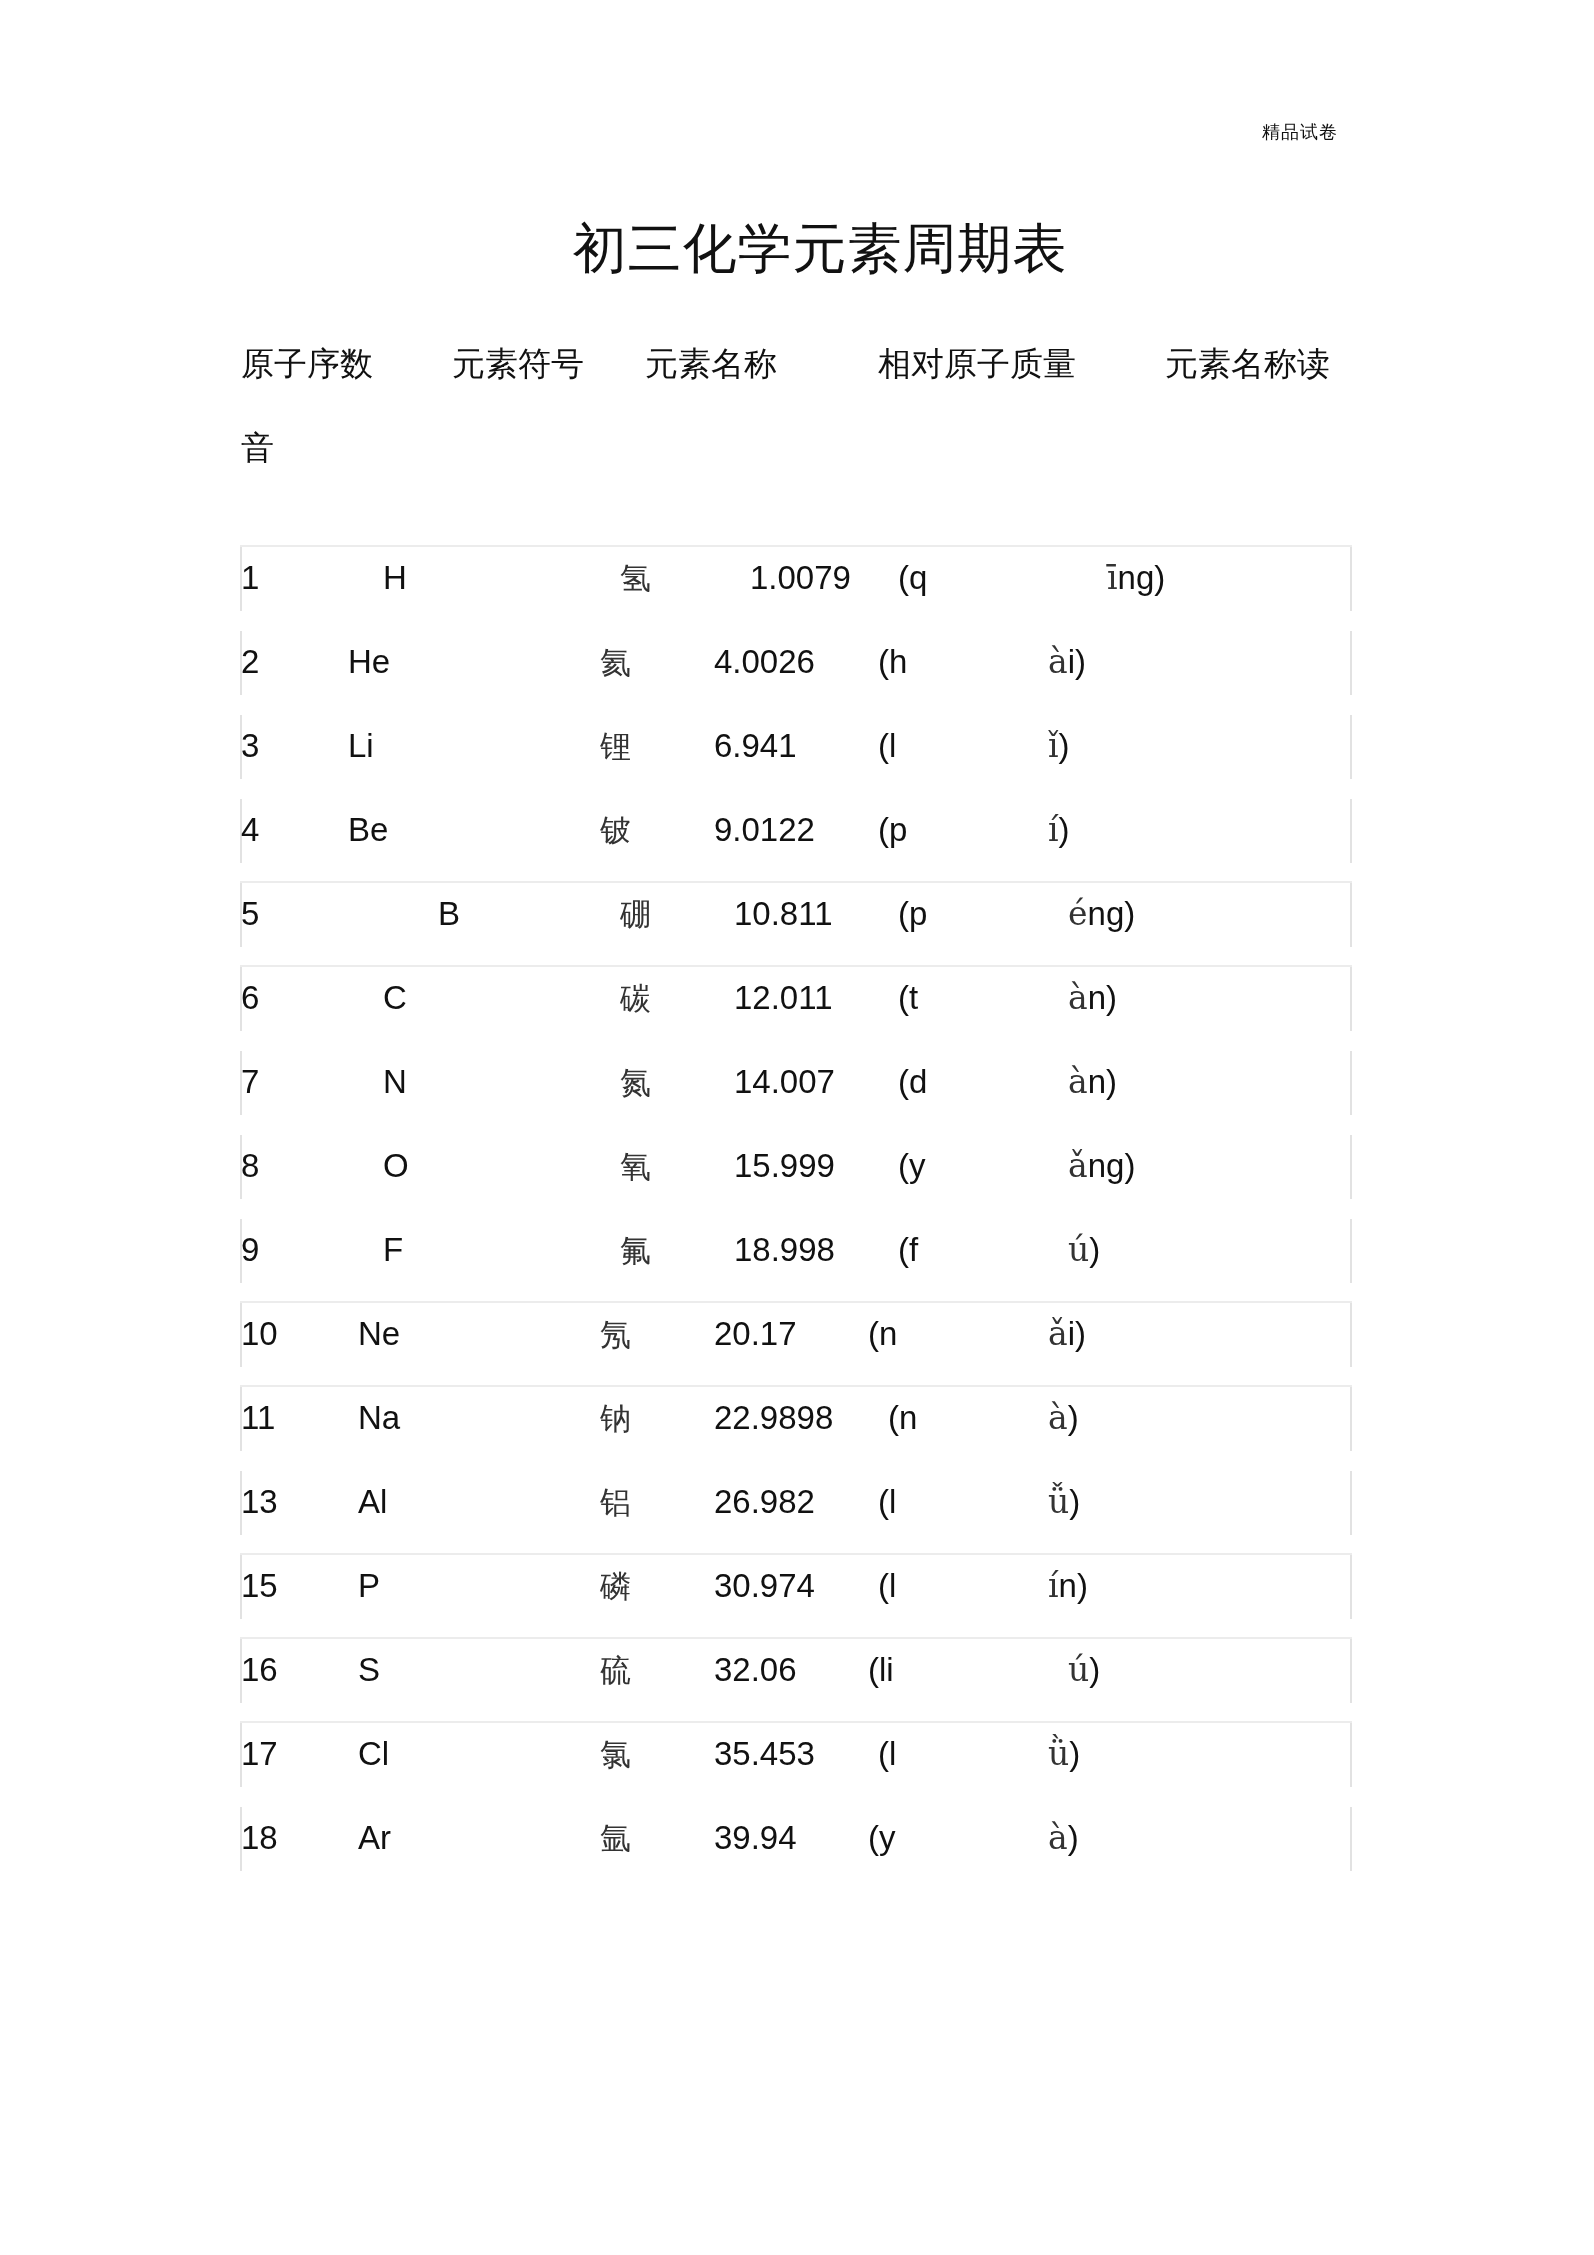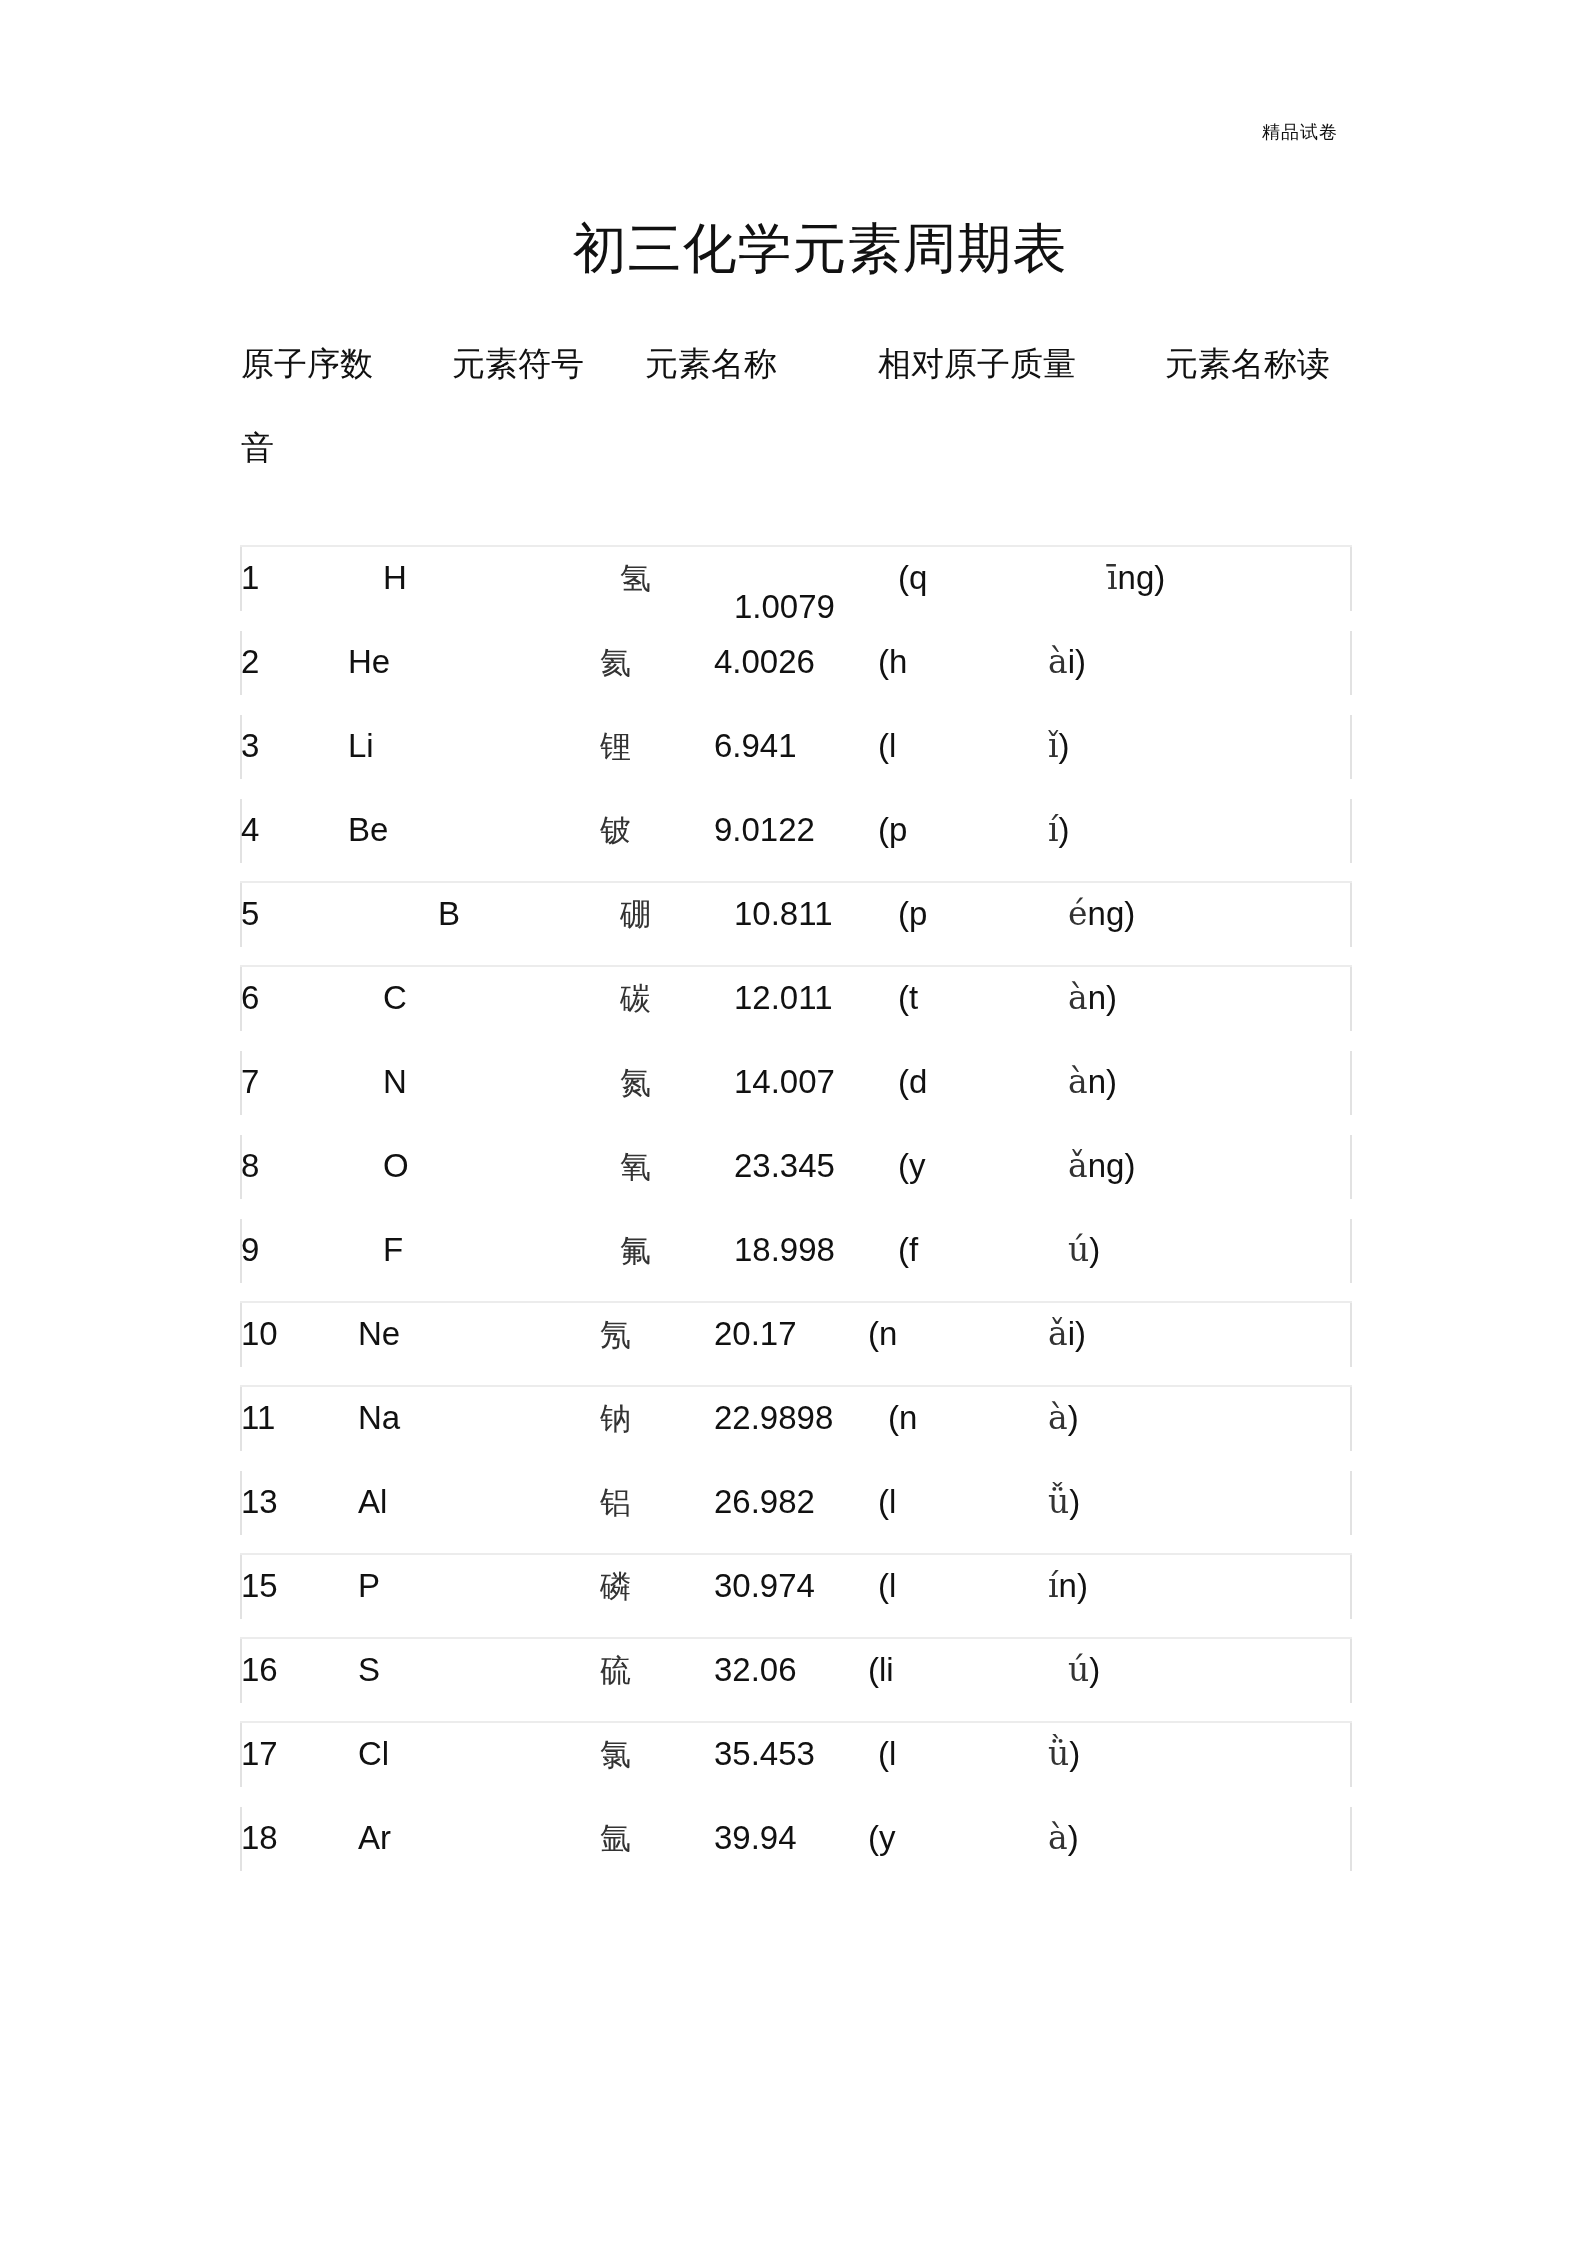--- a/index.html
+++ b/index.html
@@ -115,21 +115,21 @@
 <div class="col-header-wrap">音</div>
 
 <div class="table" id="element-table">
     <div class="row top-border">
       <div class="rule"></div>
       <div class="edge-left"></div>
       <div class="edge-right"></div>
       <span class="cell " style="left: 1px;">1</span>
       <span class="cell " style="left: 143px;">H</span>
       <span class="cell cjk" style="left: 380px;">氢</span>
-      <span class="cell " style="left: 494px; margin-top: 29px;">1.0079</span>
+      <span class="cell " style="left: 510px;">1.0079</span>
       <span class="cell " style="left: 658px;">(q</span>
       <span class="cell tone" style="left: 867px;"><span class="mark">ī</span><span style="font-family: &quot;Liberation Sans&quot;, sans-serif;">ng)</span></span>
     </div>
     <div class="row">
       <div class="edge-left"></div>
       <div class="edge-right"></div>
       <span class="cell " style="left: 1px;">2</span>
       <span class="cell " style="left: 108px;">He</span>
       <span class="cell cjk" style="left: 360px;">氦</span>
       <span class="cell " style="left: 474px;">4.0026</span>
@@ -187,21 +187,21 @@
       <span class="cell " style="left: 494px;">14.007</span>
       <span class="cell " style="left: 658px;">(d</span>
       <span class="cell tone" style="left: 828px;"><span class="mark">à</span><span style="font-family: &quot;Liberation Sans&quot;, sans-serif;">n)</span></span>
     </div>
     <div class="row">
       <div class="edge-left"></div>
       <div class="edge-right"></div>
       <span class="cell " style="left: 1px;">8</span>
       <span class="cell " style="left: 143px;">O</span>
       <span class="cell cjk" style="left: 380px;">氧</span>
-      <span class="cell " style="left: 494px;">23.345</span>
+      <span class="cell " style="left: 494px;">15.999</span>
       <span class="cell " style="left: 658px;">(y</span>
       <span class="cell tone" style="left: 828px;"><span class="mark">ǎ</span><span style="font-family: &quot;Liberation Sans&quot;, sans-serif;">ng)</span></span>
     </div>
     <div class="row">
       <div class="edge-left"></div>
       <div class="edge-right"></div>
       <span class="cell " style="left: 1px;">9</span>
       <span class="cell " style="left: 143px;">F</span>
       <span class="cell cjk" style="left: 380px;">氟</span>
       <span class="cell " style="left: 494px;">18.998</span>

